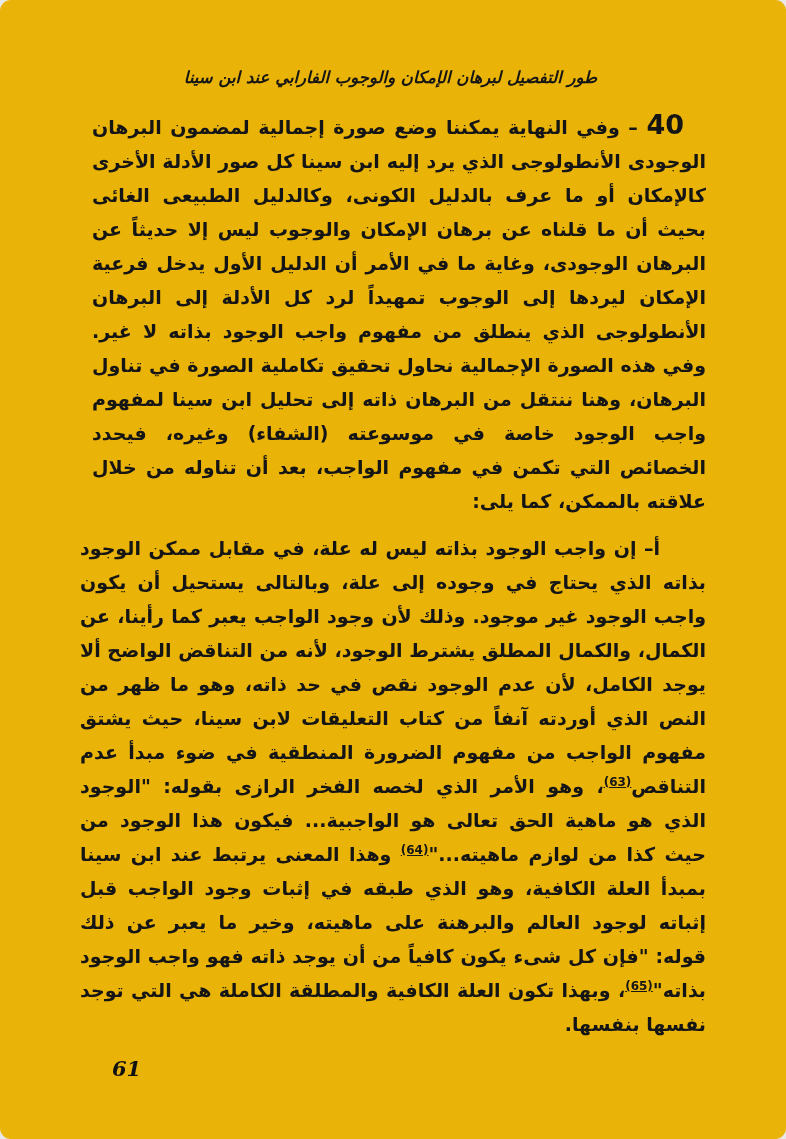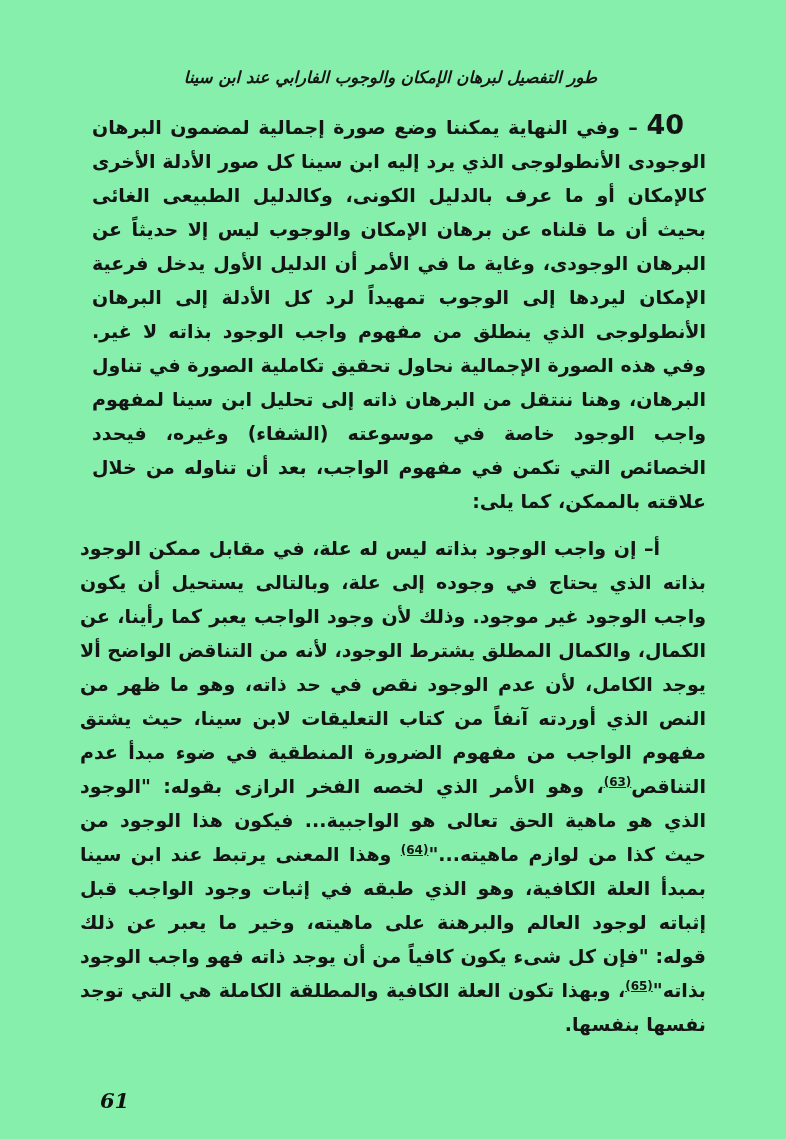--- a/index.html
+++ b/index.html
@@ -1,23 +1,24 @@
 <!DOCTYPE html>
 <html lang="ar"><head>
 <meta charset="utf-8">
 <style>
   html, body { margin: 0; padding: 0; background: #e8e8e8; }
   .page {
     position: relative;
     width: 786px;
     height: 1139px;
     margin: 0 auto;
-    background: #86efac;
+    background: #eab308;
     color: #151515;
     overflow: hidden;
+    border-radius: 11px;
   }
   .running-head {
     position: absolute;
     top: 68px;
     right: 85px;
     left: 80px;
     text-align: center;
     direction: rtl;
     font-family: "DejaVu Sans", sans-serif;
     font-style: italic;
@@ -55,27 +56,26 @@
     font-weight: 700;
     line-height: 0;
     vertical-align: super;
     direction: ltr;
     unicode-bidi: isolate;
     text-decoration: underline;
   }
   .page-number {
     position: absolute;
     top: 1056px;
-    left: 100px;
+    left: 112px;
     font-family: "DejaVu Serif", serif;
     font-style: italic;
     font-weight: bold;
     font-size: 21px;
     color: #111;
-    margin-top: 32px;
   }
 </style>
 </head>
 <body>
 
 <div class="page">
   <div class="running-head">طور التفصيل لبرهان الإمكان والوجوب الفارابي عند ابن سينا</div>
 
   <div class="body-text">
       <p class="para opening"><span class="bignum">40</span><span> – وفي النهاية يمكننا وضع صورة إجمالية لمضمون البرهان الوجودى الأنطولوجى الذي يرد إليه ابن سينا كل صور الأدلة الأخرى كالإمكان أو ما عرف بالدليل الكونى، وكالدليل الطبيعى الغائى بحيث أن ما قلناه عن برهان الإمكان والوجوب ليس إلا حديثاً عن البرهان الوجودى، وغاية ما في الأمر أن الدليل الأول يدخل فرعية الإمكان ليردها إلى الوجوب تمهيداً لرد كل الأدلة إلى البرهان الأنطولوجى الذي ينطلق من مفهوم واجب الوجود بذاته لا غير. وفي هذه الصورة الإجمالية نحاول تحقيق تكاملية الصورة في تناول البرهان، وهنا ننتقل من البرهان ذاته إلى تحليل ابن سينا لمفهوم واجب الوجود خاصة في موسوعته (الشفاء) وغيره، فيحدد الخصائص التي تكمن في مفهوم الواجب، بعد أن تناوله من خلال علاقته بالممكن، كما يلى:</span></p>

